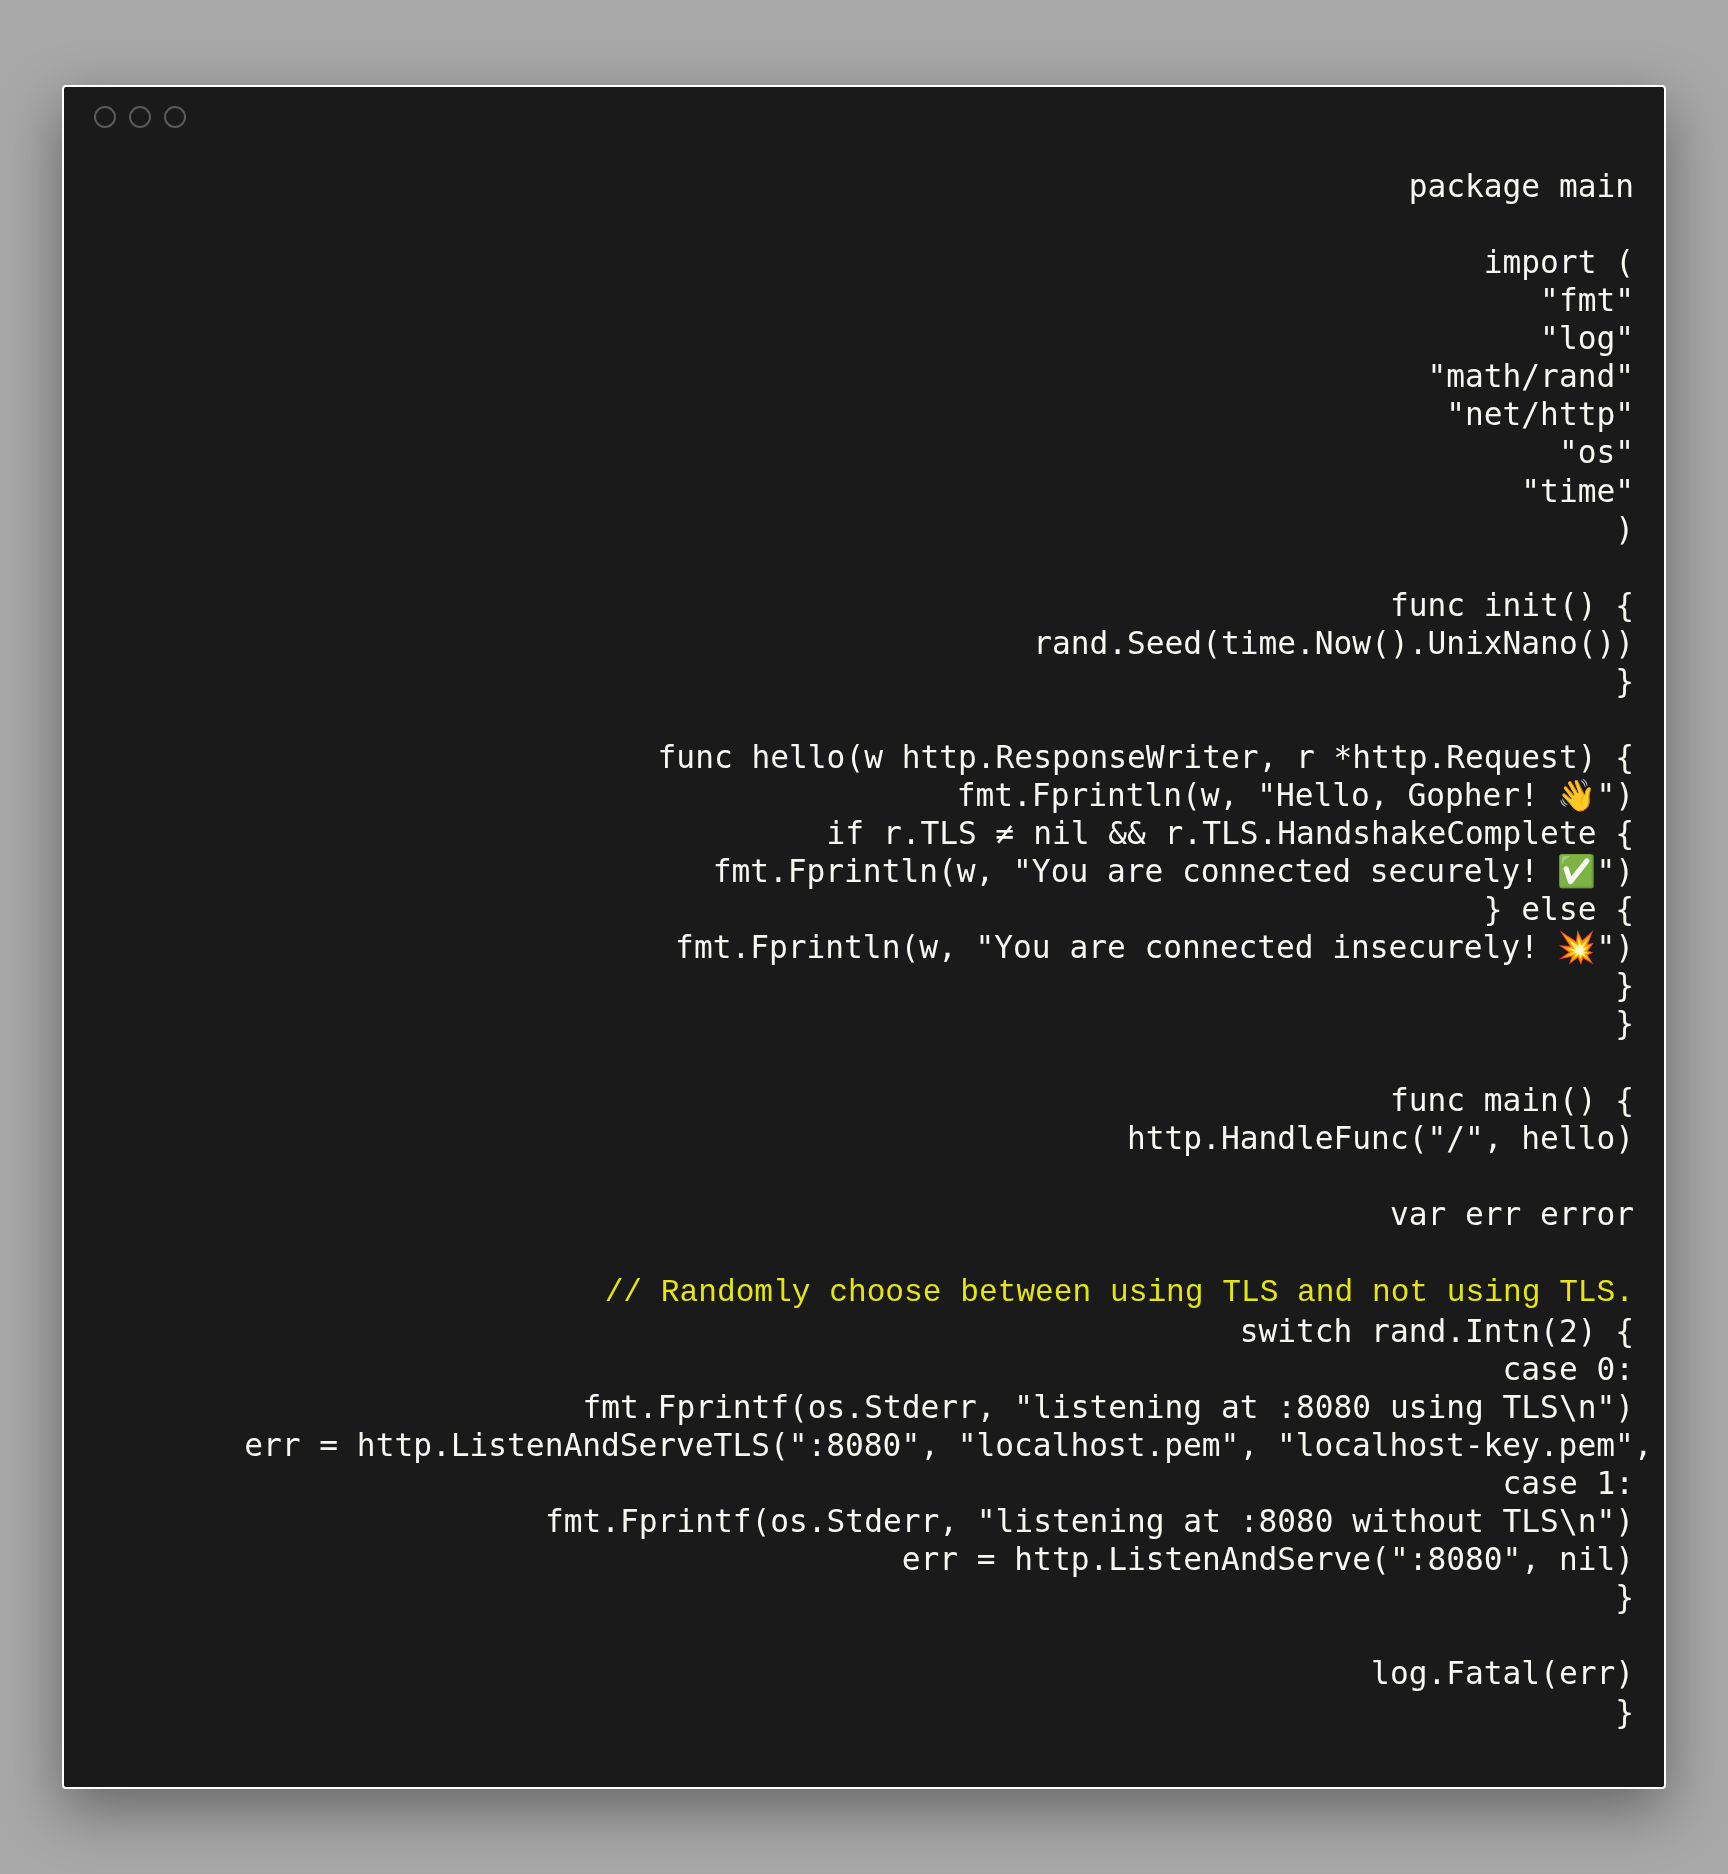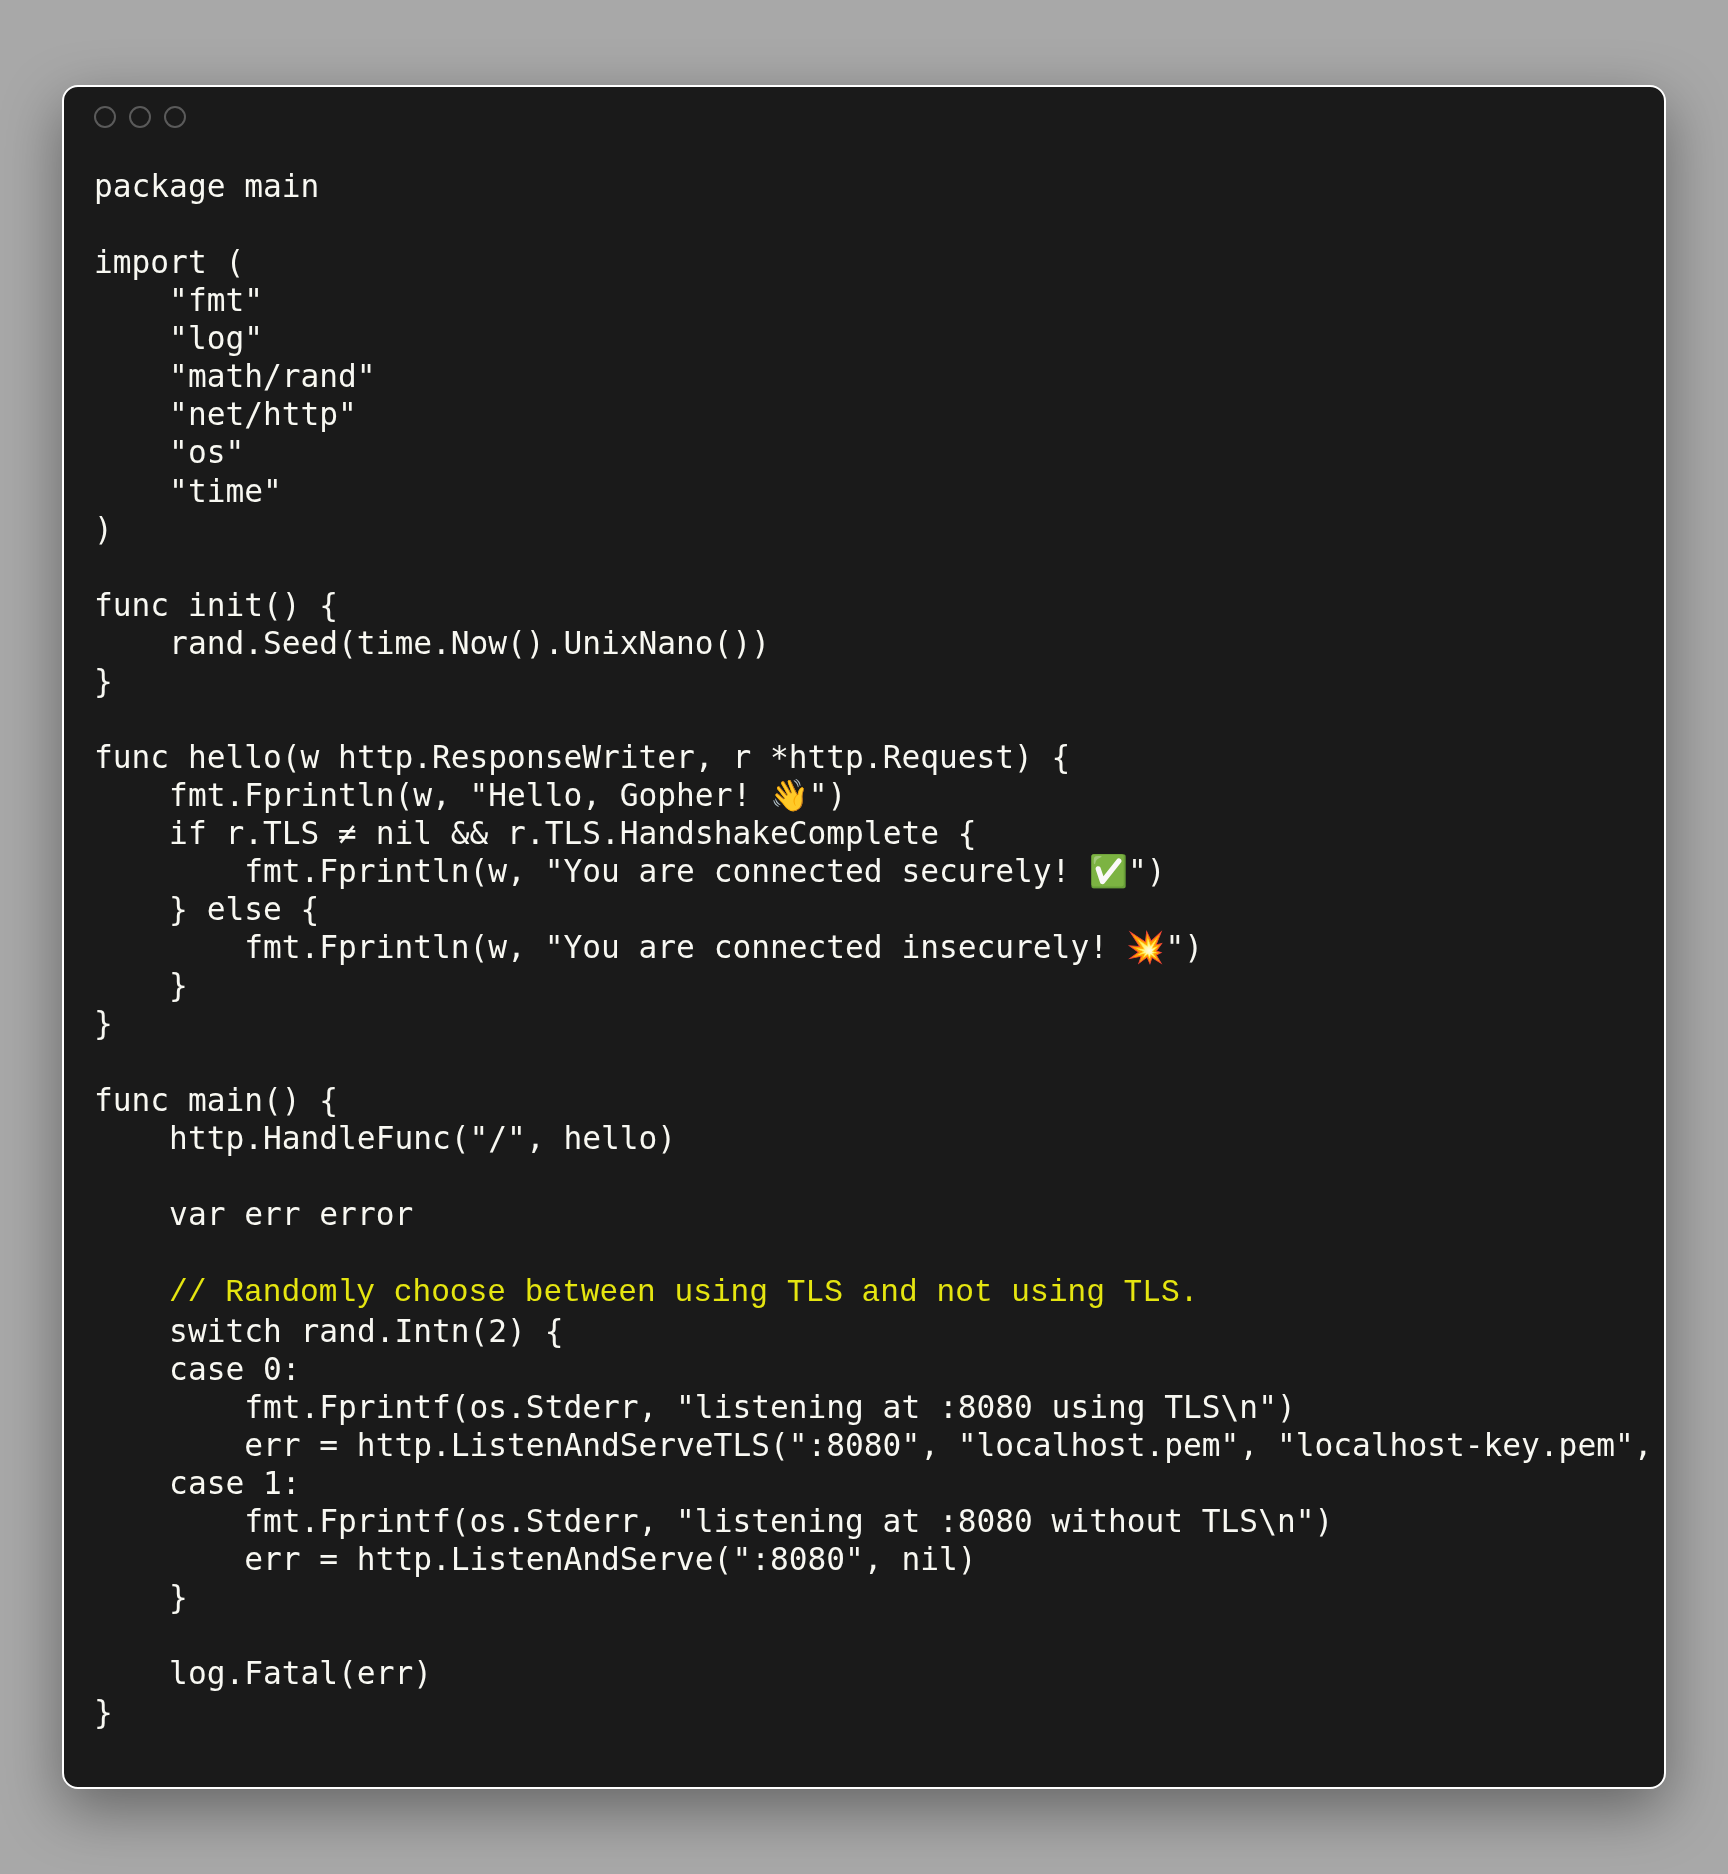--- a/index.html
+++ b/index.html
@@ -11,26 +11,27 @@
       background: #a8a8a8;
       width: 1728px;
       height: 1874px;
       padding: 85px 62px;
       font-family: ui-monospace, SFMono-Regular, "SF Mono", Menlo, Monaco, Consolas, monospace;
     }
     .window {
       width: 100%;
       height: 100%;
       background: #1a1a1a;
-      border-radius: 16px;
+      border-radius: 4px;
       border: 2px solid #ffffff;
       box-shadow: 0 20px 60px rgba(0,0,0,0.4);
       overflow: hidden;
       display: flex;
       flex-direction: column;
+      text-align: right;
     }
     .titlebar {
       height: 60px;
       display: flex;
       align-items: center;
       padding-left: 30px;
       gap: 13px;
     }
     .traffic-light {
       width: 22px;

